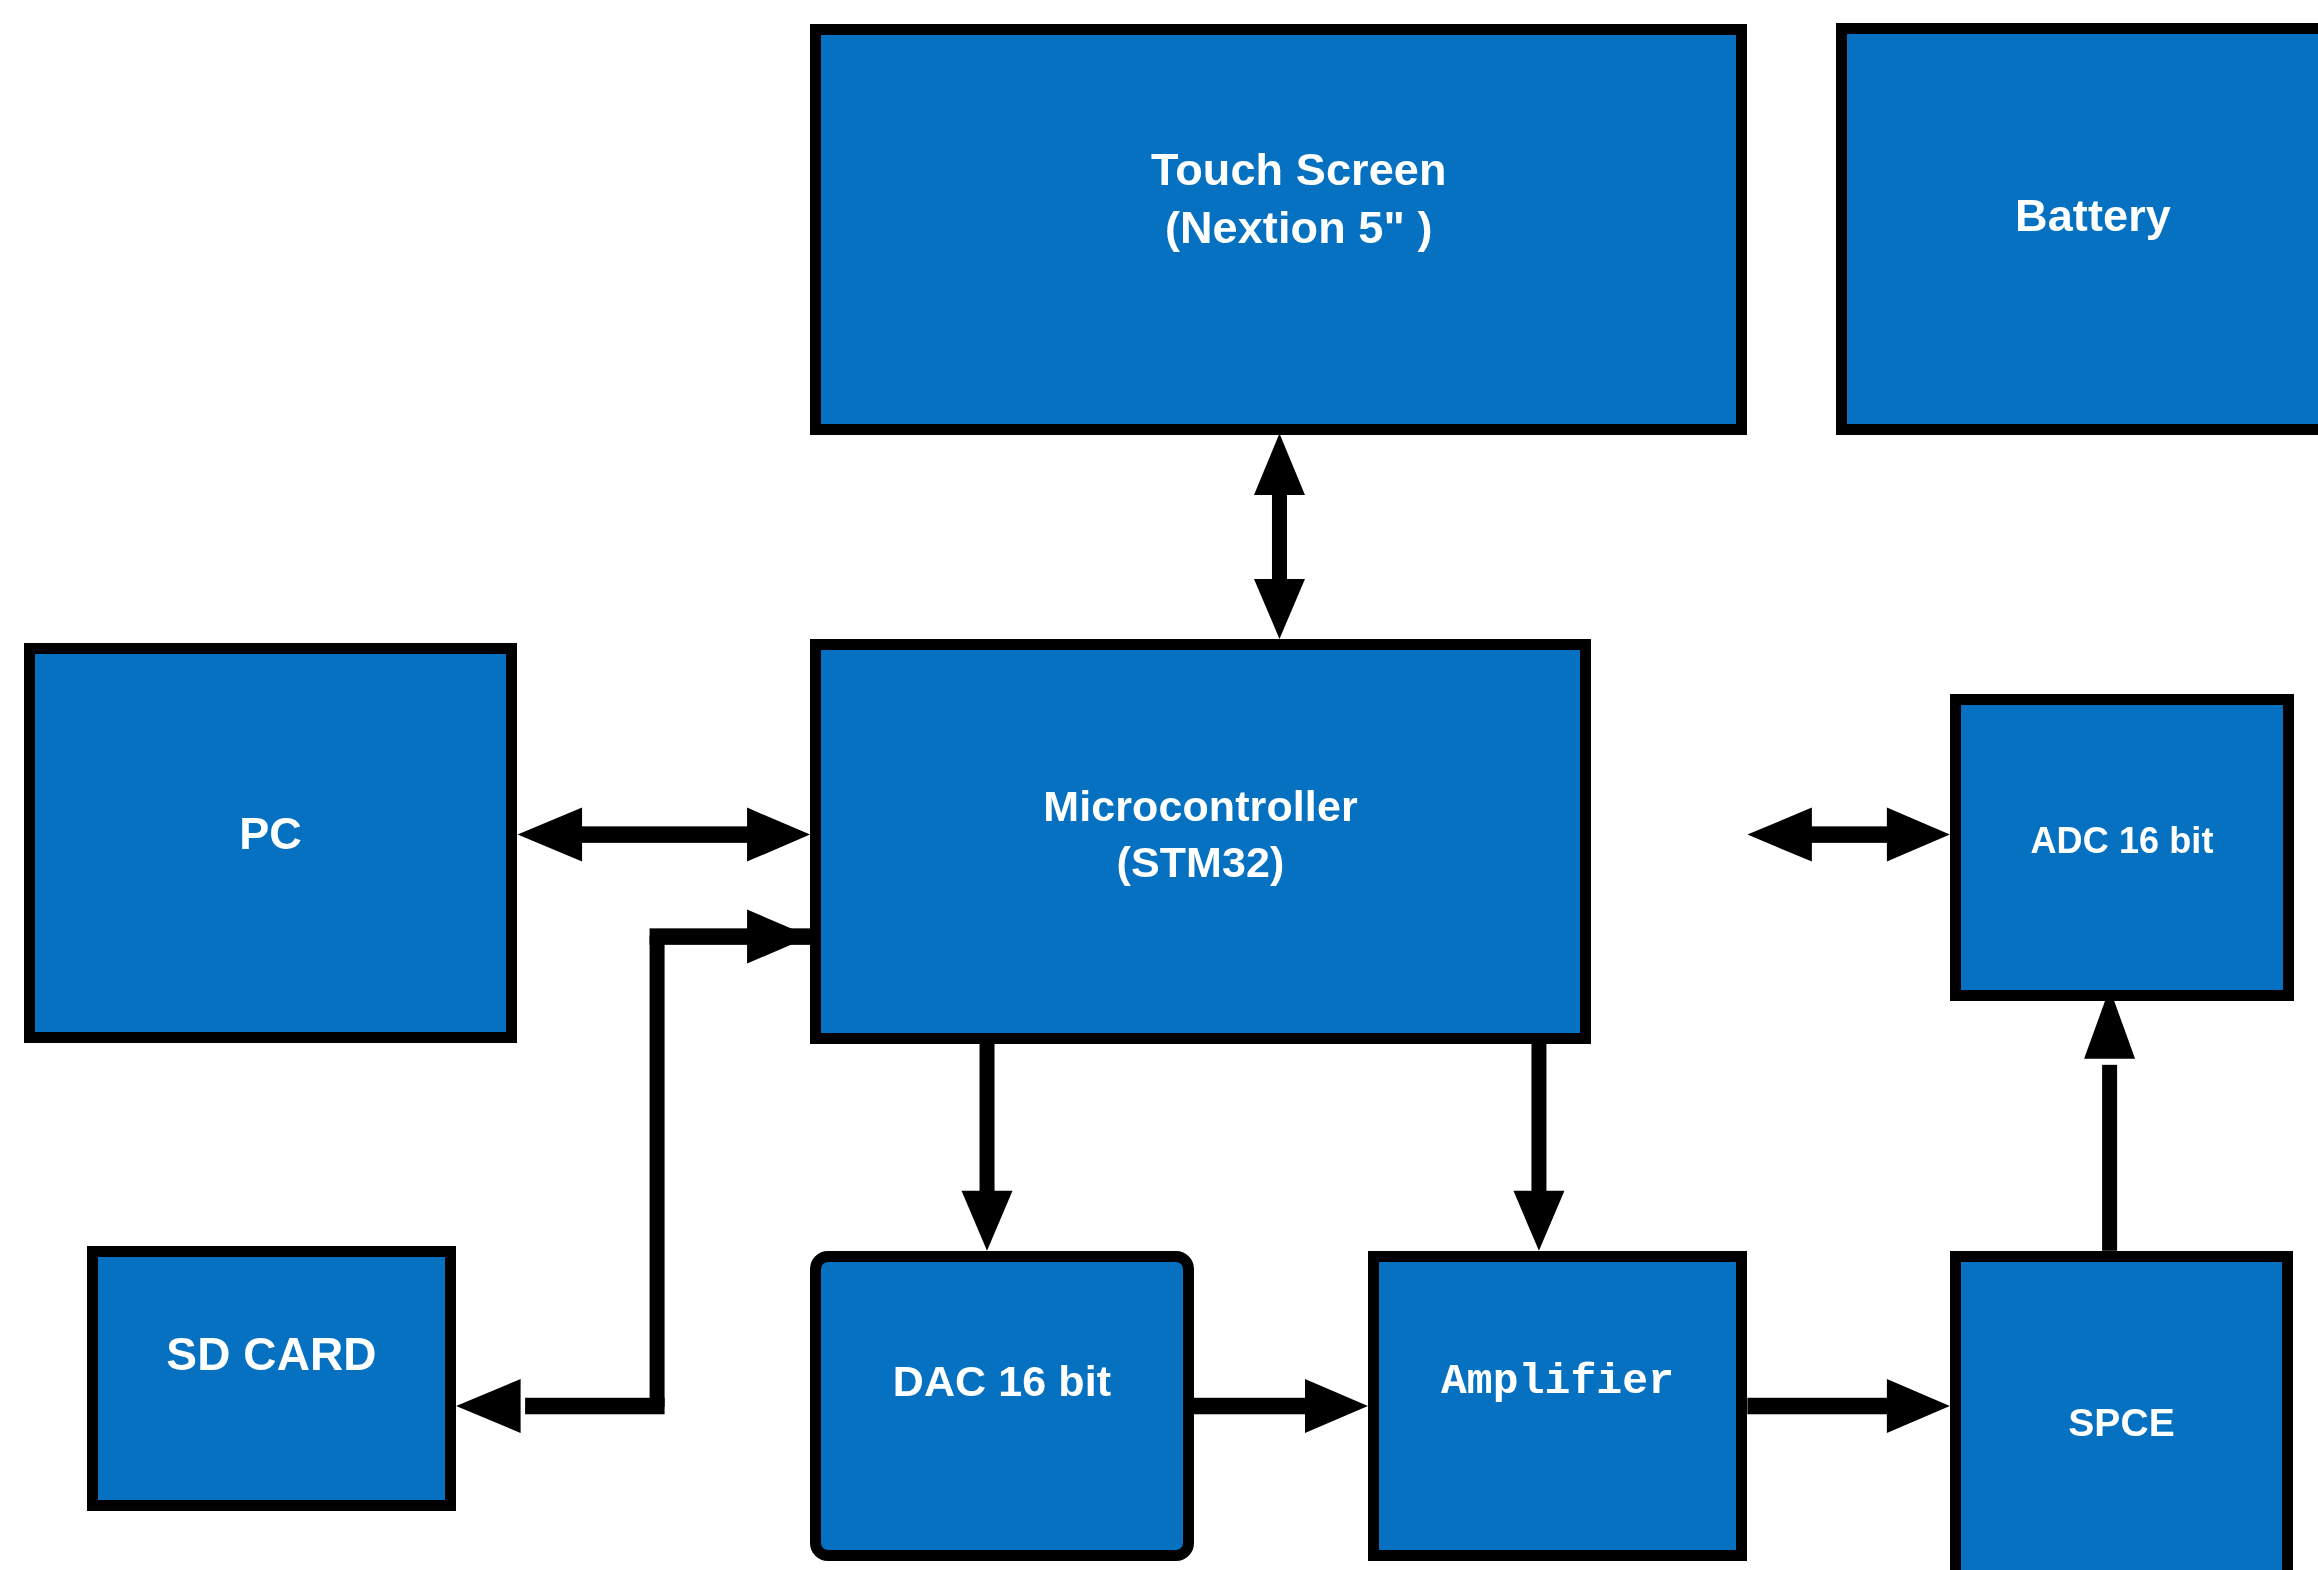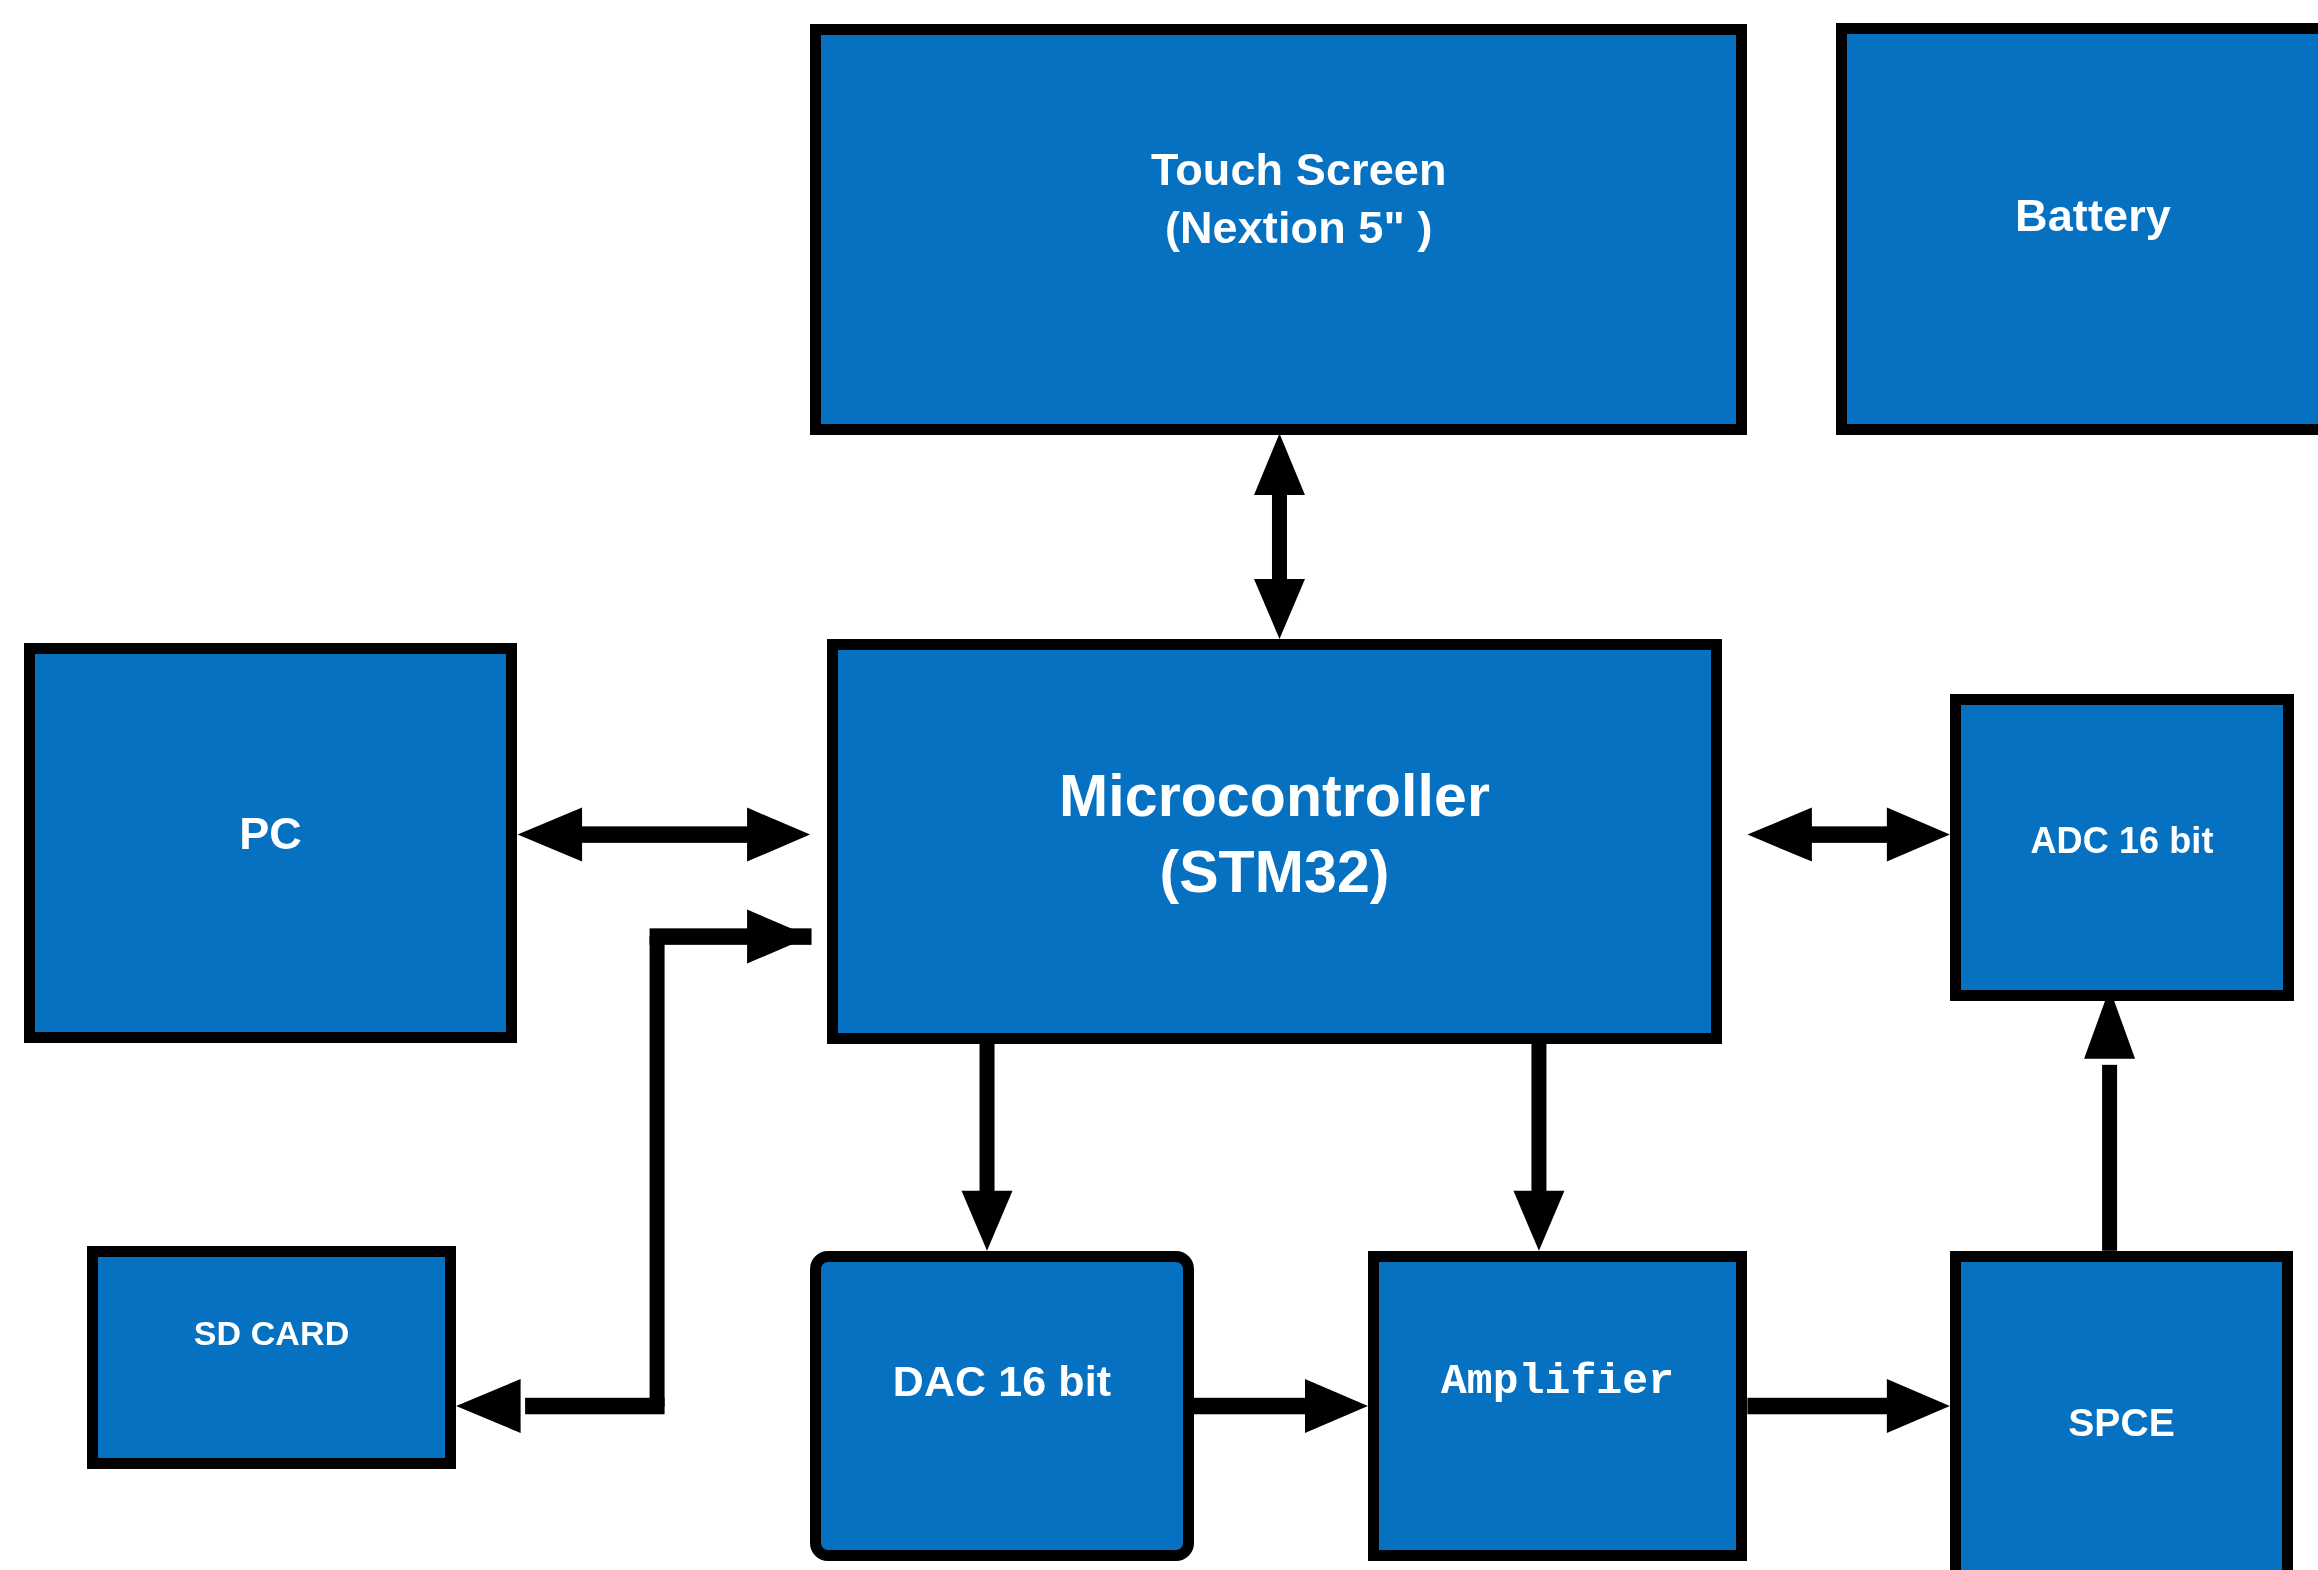--- a/index.html
+++ b/index.html
@@ -52,27 +52,27 @@
   
   #node-touch-screen   { left:810px; top:24px;   width:937px; height:411px;  font-size:45px; }
   #node-touch-screen .label { transform: translateY(-31.5px); padding-left: 48px; }
 
   #node-battery        { left:1836px; top:22.5px;   width:514px;  height:412px;  font-size:45px; }
   #node-battery .label { transform: translateY(-13.5px); }
 
   #node-pc             { left:24px;   top:643px;  width:493px;  height:400px;  font-size:45px; }
   #node-pc .label      { transform: translateY(-9px); }
 
-  #node-microcontroller{ left:810px; top:639px;  width:895px; height:405px;  font-size:59px;margin-left:17px; }
+  #node-microcontroller{ left:810px; top:639px;  width:781px; height:405px;  font-size:43px; }
   #node-microcontroller .label { transform: translateY(-6.7px); }
 
   #node-adc            { left:1950px; top:681px;  width:344px;  height:307px;  font-size:36px;margin-top:13px; }
   #node-adc .label     { transform: translateY(-6px); }
 
-  #node-sd-card        { left:87px;  top:1246px; width:369px;  height:223px;  font-size:34px; }
+  #node-sd-card        { left:87px;  top:1246px; width:369px;  height:265px;  font-size:46px; }
   #node-sd-card .label { transform: translateY(-24px); }
 
   #node-dac            { left:810px; top:1251px; width:384px;  height:310px;  font-size:43px;border-radius:18px; }
   #node-dac .label     { transform: translateY(-24px); }
 
   #node-amplifier      { left:1368px; top:1251px; width:379px;  height:310px;  font-size:43px; }
   #node-amplifier .label { transform: translateY(-24px); font-family: Liberation Mono, monospace; }
 
   #node-spce           { left:1950px; top:1251px; width:343px;  height:392px;  font-size:39px; }
   #node-spce .label    { transform: translateY(-24px); }

